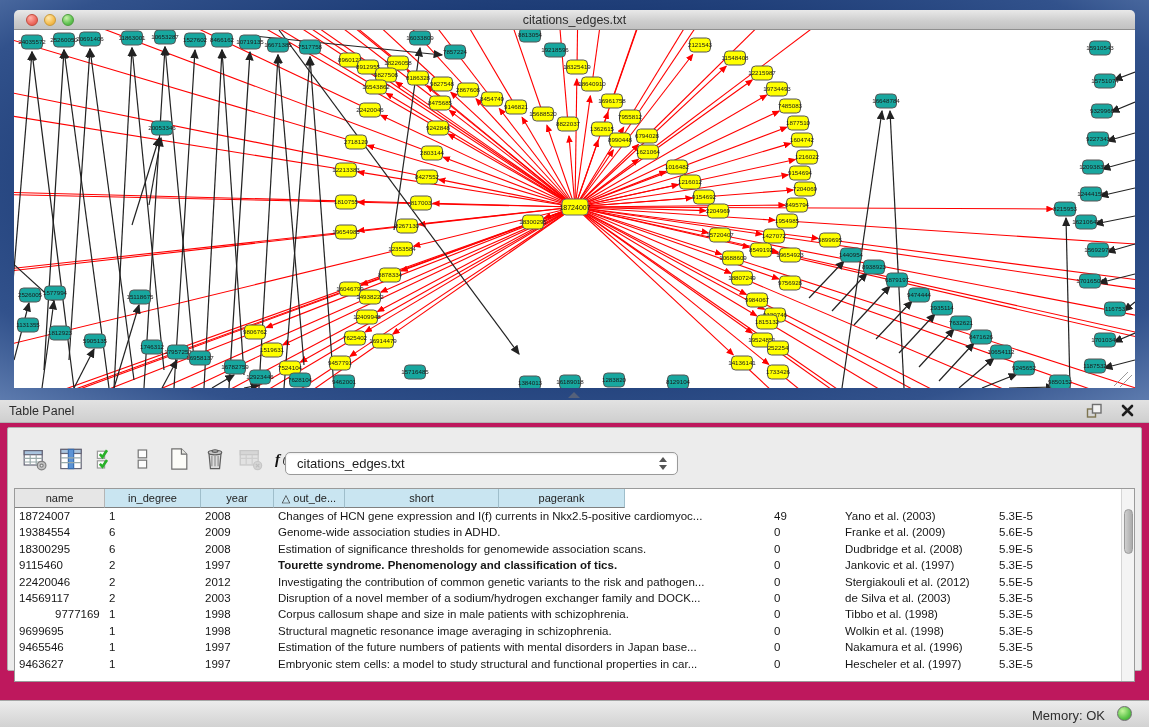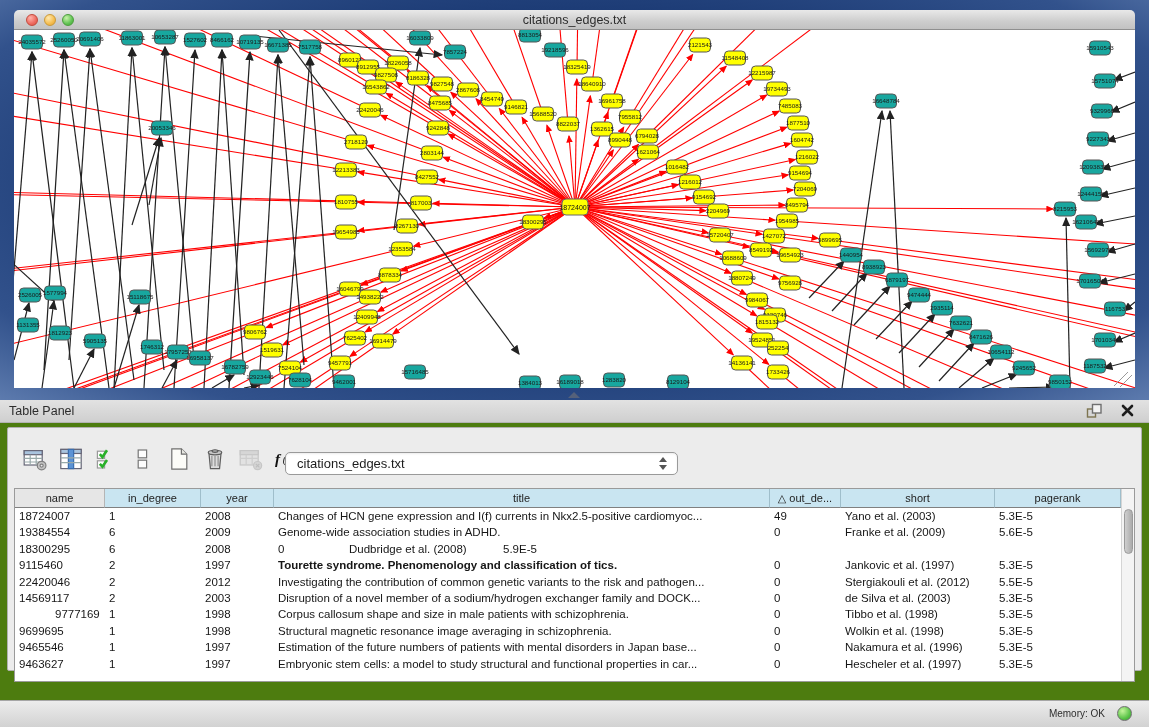--- a/index.html
+++ b/index.html
@@ -20,21 +20,21 @@
   .tl.red    { left:12px; background:radial-gradient(circle at 35% 30%, #ffb2a8, #ee6a5f 60%, #d4523f); border:1px solid #c44a3c; }
   .tl.yellow { left:30px; background:radial-gradient(circle at 35% 30%, #ffe9b0, #f5bd4f 60%, #e0a13a); border:1px solid #cb9a38; }
   .tl.green  { left:48px; background:radial-gradient(circle at 35% 30%, #c9f3a9, #61c354 60%, #45a637); border:1px solid #4c9e3c; }
   .canvas { position:absolute; left:0; top:20px; width:1121px; height:358px; background:#ffffff; }
   .canvas svg { display:block; }
   .split-grip { position:absolute; left:568px; top:392px; width:0; height:0;
                 border-left:6px solid transparent; border-right:6px solid transparent;
                 border-bottom:6px solid #55617a; }
 
   
-  .table-panel { position:absolute; left:0; top:400px; width:1149px; height:300px; background:#4d7c0f; }
+  .table-panel { position:absolute; left:0; top:400px; width:1149px; height:300px; background:#be185d; }
   .panel-header { position:absolute; left:0; top:0; right:0; height:23px;
                   background:linear-gradient(#e2e2e2,#cfcfcf); border-bottom:1px solid #b3b3b3;
                   font-size:12.5px; color:#2c2c2c; line-height:23px; padding-left:9px; }
   .hdr-icons { position:absolute; right:12px; top:3px; }
   .hdr-icons .ic { display:inline-block; vertical-align:top; margin-left:14px; width:17px; height:17px; }
   .panel-body { position:absolute; left:7px; top:27px; width:1135px; height:244px;
                 background:#ececec; border:1px solid #b0b0b0; border-radius:2px; }
   .toolbar { position:absolute; left:10px; top:14px; height:36px; }
   .tbtn { display:inline-block; vertical-align:middle; width:34px; height:34px; margin-right:2px;
           text-align:center; }
@@ -65,21 +65,21 @@
   .tabs { position:absolute; left:0; right:0; top:273px; text-align:center; }
   .seg { display:inline-flex; border:1px solid #8d8d8d; border-radius:5px; overflow:hidden;
          background:#fdfdfd; box-shadow:0 1px 1px rgba(0,0,0,.15); }
   .seg .tab { font-size:12.5px; padding:2.5px 14px; color:#1d1d1d; border-right:1px solid #b5b5b5; }
   .seg .tab:last-child { border-right:none; }
   .seg .tab.active { background:linear-gradient(#8f8f8f,#6e6e6e); color:#f0f0f0; border-right:1px solid #6b6b6b; }
 
   
   .status-bar { position:absolute; left:0; top:700px; width:1149px; height:27px;
                 background:linear-gradient(#ececec,#d2d2d2); border-top:1px solid #a6a6a6; }
-  .mem-label { position:absolute; right:44px; top:7px; font-size:10px; color:#2e2e2e; }
+  .mem-label { position:absolute; right:44px; top:7px; font-size:13px; color:#2e2e2e; }
   .mem-dot { position:absolute; right:17px; top:5px; width:15px; height:15px; border-radius:50%;
              background:radial-gradient(circle at 35% 30%, #c4f59b, #53c043 65%, #3ca32f);
              border:1px solid #6f6f6f; }
 </style>
 </head>
 <body>
 
 <div class="app">
 
   <div class="desktop">
@@ -887,21 +887,20 @@
             <i class="up"></i>
             <i class="dn"></i>
           </span>
       </div>
 
       <div class="tablewrap">
         <div class="thead" id="thead">
             <div class="th gray" style="width: 90px;">name</div>
             <div class="th" style="width: 96px;">in_degree</div>
             <div class="th" style="width: 73px;">year</div>
-            <div class="th" style="width: 496px;">title</div>
             <div class="th" style="width: 71px;">△ out_de...</div>
             <div class="th" style="width: 154px;">short</div>
             <div class="th" style="width: 126px;">pagerank</div>
           </div>
         <div class="tbody" id="tbody">
             <div class="tr">
               <div class="td" style="width: 90px;">18724007</div>
               <div class="td" style="width: 96px;">1</div>
               <div class="td" style="width: 73px;">2008</div>
               <div class="td" style="width: 496px;">Changes of HCN gene expression and I(f) currents in Nkx2.5-positive cardiomyoc...</div>
@@ -915,20 +914,21 @@
               <div class="td" style="width: 73px;">2009</div>
               <div class="td" style="width: 496px;">Genome-wide association studies in ADHD.</div>
               <div class="td" style="width: 71px;">0</div>
               <div class="td" style="width: 154px;">Franke et al. (2009)</div>
               <div class="td" style="width: 126px;">5.6E-5</div>
             </div>
             <div class="tr">
               <div class="td" style="width: 90px;">18300295</div>
               <div class="td" style="width: 96px;">6</div>
               <div class="td" style="width: 73px;">2008</div>
+              <div class="td" style="width: 496px;">Estimation of significance thresholds for genomewide association scans.</div>
               <div class="td" style="width: 71px;">0</div>
               <div class="td" style="width: 154px;">Dudbridge et al. (2008)</div>
               <div class="td" style="width: 126px;">5.9E-5</div>
             </div>
             <div class="tr">
               <div class="td" style="width: 90px;">9115460</div>
               <div class="td" style="width: 96px;">2</div>
               <div class="td" style="width: 73px;">1997</div>
               <div class="td" style="width: 496px; font-weight: bold;">Tourette syndrome. Phenomenology and classification of tics.</div>
               <div class="td" style="width: 71px;">0</div>

